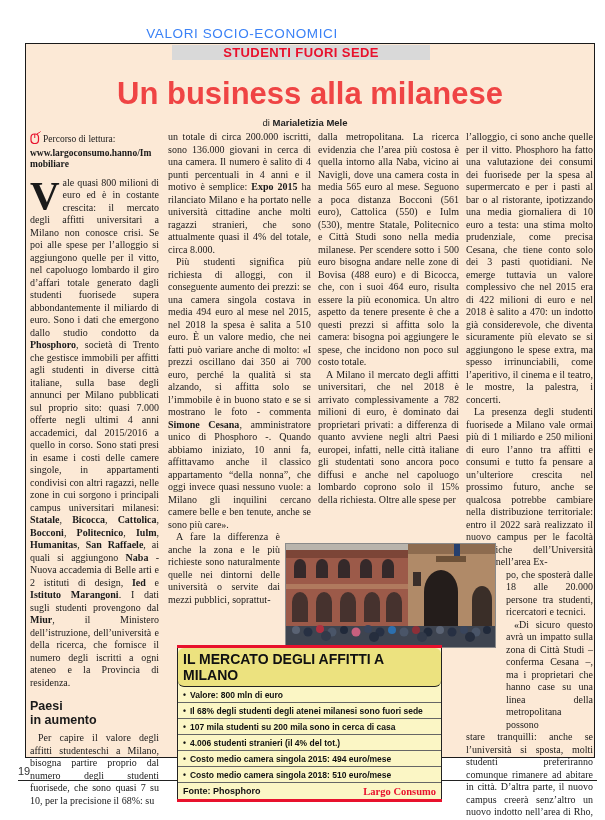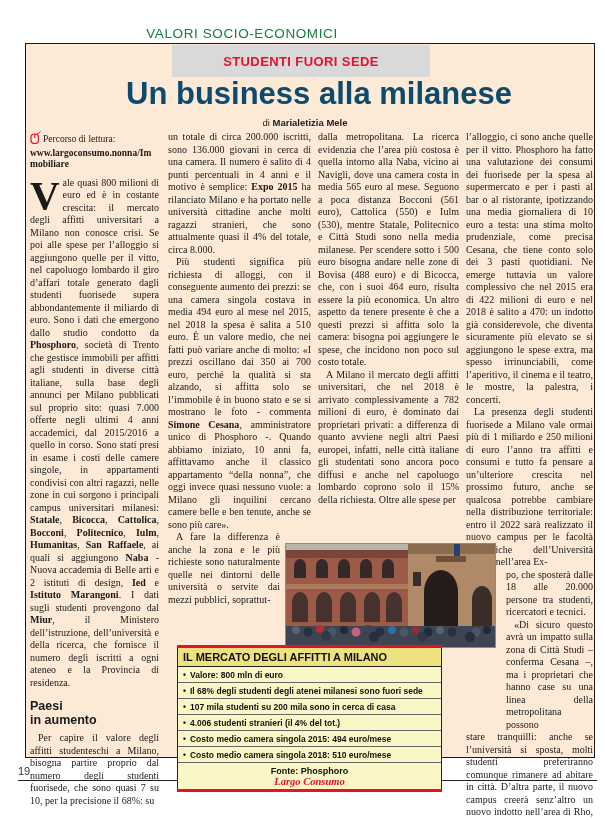--- a/index.html
+++ b/index.html
@@ -2,33 +2,33 @@
 <html lang="it"><head>
 <meta charset="utf-8">
 <style>
   html,body{margin:0;padding:0;background:#fff;}
   .page{position:relative;width:605px;height:820px;background:#fff;overflow:hidden;
         font-family:"Liberation Serif",serif;color:#1a1a1a;}
 
   
   .kicker{position:absolute;top:26px;left:0;width:484px;text-align:center;
           font-family:"Liberation Sans",sans-serif;font-size:13.5px;letter-spacing:.6px;
-          color:#15803d;}
+          color:#3b82f6;}
 
   
   .frame{position:absolute;left:25px;top:43px;width:570px;height:715px;
          background:#fce9d6;border:1px solid #1a1a1a;box-sizing:border-box;z-index:0;}
 
-  .badge{position:absolute;top:45px;left:172px;width:258px;height:32px;background:#d9d9d9;
+  .badge{position:absolute;top:45px;left:172px;width:258px;height:15px;background:#d9d9d9;
          z-index:2;display:flex;align-items:center;justify-content:center;
          font-family:"Liberation Sans",sans-serif;font-weight:bold;font-size:13px;
          letter-spacing:.4px;color:#e8112d;}
 
   .title{position:absolute;top:76px;left:25px;width:570px;text-align:center;z-index:2;
-         font-family:"Liberation Sans",sans-serif;font-weight:bold;font-size:31px;color:#0c4a6e;padding-left:9px;}
+         font-family:"Liberation Sans",sans-serif;font-weight:bold;font-size:31px;color:#ef4444;}
   .byline{position:absolute;top:117px;left:25px;width:560px;text-align:center;z-index:2;
           font-family:"Liberation Sans",sans-serif;font-size:9.5px;color:#222;}
   .byline .author{font-weight:bold;}
 
   
   .col{position:absolute;z-index:1;font-size:10px;line-height:12.5px;text-align:justify;}
   .col p{margin:0;}
   .ind{text-indent:8px;}
   #col1{left:30px;top:131px;width:129px;}
   #col2{left:168px;top:131px;width:143px;}
@@ -54,29 +54,29 @@
   
   .photo{position:absolute;left:285px;top:543px;width:211px;height:105px;z-index:3;
          border:1px solid #8a8a8a;box-sizing:border-box;overflow:hidden;}
   .photo svg{display:block;}
 
   
   .infobox{position:absolute;left:177px;top:645px;width:265px;z-index:4;
            font-family:"Liberation Sans",sans-serif;box-sizing:border-box;}
   .ib-redbar{height:3px;background:#e8112d;}
   .ib-body{border-left:1px solid #222;border-right:1px solid #222;background:#fbf6c5;}
-  .ib-header{background:#ece27f;font-weight:bold;font-size:11px;padding:3px 5px;
-             border-bottom:1.5px solid #222;color:#111;}
+  .ib-header{background:#ece27f;font-weight:bold;font-size:14px;padding:3px 5px;
+             border-bottom:1.5px solid #222;color:#111;border-radius:6px;}
   .ib-row{display:flex;gap:4px;font-weight:bold;font-size:8.5px;line-height:10px;
           padding:2.5px 5px;border-bottom:1px solid #666;color:#111;}
   .ib-row .blt{flex:none;}
-  .ib-foot{display:flex;justify-content:space-between;align-items:center;
-           font-size:9px;padding:2.5px 5px;color:#111;flex-direction:column;}
+  .ib-foot{display:flex;justify-content:space-between;
+           font-size:9px;padding:2.5px 5px;color:#111;}
   .ib-foot .src{font-weight:bold;}
-  .ib-brand{font-family:"Liberation Serif",serif;font-weight:bold;font-style:italic;
+  .ib-brand{font-family:"Liberation Serif",serif;font-weight:bold;
             color:#e8112d;font-size:10.5px;}
 
   
   .pgnum{position:absolute;left:18px;top:765px;font-family:"Liberation Sans",sans-serif;
          font-size:11px;color:#333;}
   .journal{position:absolute;left:0;top:767px;width:605px;text-align:center;
            font-family:"Liberation Sans",sans-serif;font-size:9px;color:#444;}
   .footrule{position:absolute;left:18px;top:780px;width:579px;height:0;
             border-top:1.2px solid #222;}
 </style>
@@ -97,21 +97,21 @@
 
   <div class="col" id="col1">
     <div class="rpath">
       <span class="mouse-ico">
         <svg width="11" height="13" viewBox="0 0 11 13">
           <path d="M7 3 C9 1.5 10 1.5 10.5 .5" fill="none" stroke="#e8112d" stroke-width="1"></path>
           <rect x="1" y="3" width="7.5" height="9.5" rx="3.5" fill="none" stroke="#e8112d" stroke-width="1.2"></rect>
           <line x1="4.75" y1="3" x2="4.75" y2="7" stroke="#e8112d" stroke-width="1"></line>
         </svg>
       </span><span>Percorso di lettura:</span><br>
-      <span class="url">www.largoconsumo.nonna/Immobiliare</span>
+      <span class="url">www.largoconsumo.hanno/Immobiliare</span>
     </div>
     <p><span class="dropcap">V</span><span><span>ale quasi 800 milioni di euro ed è in costante crescita: il mercato degli affitti universitari a Milano non conosce crisi. Se poi alle spese per l’alloggio si aggiungono quelle per il vitto, nel capoluogo lombardo il giro d’affari totale generato dagli studenti fuorisede supera abbondantemente il miliardo di euro. Sono i dati che emergono dallo studio condotto da </span><span class="b">Phosphoro</span><span>, società di Trento che gestisce immobili per affitti agli studenti in diverse città italiane, sulla base degli annunci per Milano pubblicati sul proprio sito: quasi 7.000 offerte negli ultimi 4 anni accademici, dal 2015/2016 a quello in corso. Sono stati presi in esame i costi delle camere singole, in appartamenti condivisi con altri ragazzi, nelle zone in cui sorgono i principali campus universitari milanesi: </span><span class="b">Statale</span><span>, </span><span class="b">Bicocca</span><span>, </span><span class="b">Cattolica</span><span>, </span><span class="b">Bocconi</span><span>, </span><span class="b">Politecnico</span><span>, </span><span class="b">Iulm</span><span>, </span><span class="b">Humanitas</span><span>, </span><span class="b">San Raffaele</span><span>, ai quali si aggiungono </span><span class="b">Naba</span><span> - Nuova accademia di Belle arti e 2 istituti di design, </span><span class="b">Ied</span><span> e </span><span class="b">Istituto Marangoni</span><span>. I dati sugli studenti provengono dal </span><span class="b">Miur</span><span>, il Ministero dell’istruzione, dell’università e della ricerca, che fornisce il numero degli iscritti a ogni ateneo e la Provincia di residenza.</span></span></p>
     <div class="subhead"><span>Paesi</span><br><span>in aumento</span></div>
     <p class="ind">Per capire il valore degli affitti studenteschi a Milano, bisogna partire proprio dal numero degli studenti fuorisede, che sono quasi 7 su 10, per la precisione il 68%: su</p>
   </div>
 
   <div class="col" id="col2">
     <p><span>un totale di circa 200.000 iscritti, sono 136.000 giovani in cerca di una camera. Il numero è salito di 4 punti percentuali in 4 anni e il motivo è semplice: </span><span class="b">Expo 2015</span><span> ha rilanciato Milano e ha portato nelle università cittadine anche molti ragazzi stranieri, che sono attualmente quasi il 4% del totale, circa 8.000.</span></p>
     <p class="ind"><span>Più studenti significa più richiesta di alloggi, con il conseguente aumento dei prezzi: se una camera singola costava in media 494 euro al mese nel 2015, nel 2018 la spesa è salita a 510 euro. È un valore medio, che nei fatti può variare anche di molto: «I prezzi oscillano dai 350 ai 700 euro, perché la qualità si sta alzando, si affitta solo se l’immobile è in buono stato e se si mostrano le foto - commenta </span><span class="b">Simone Cesana</span><span>, amministratore unico di Phosphoro -. Quando abbiamo iniziato, 10 anni fa, affittavamo anche il classico appartamento “della nonna”, che oggi invece quasi nessuno vuole: a Milano gli inquilini cercano camere belle e ben tenute, anche se sono più care».</span></p>
     <p class="ind narrow">A fare la differenza è anche la zona e le più richieste sono naturalmente quelle nei dintorni delle università o servite dai mezzi pubblici, soprattut-</p>

